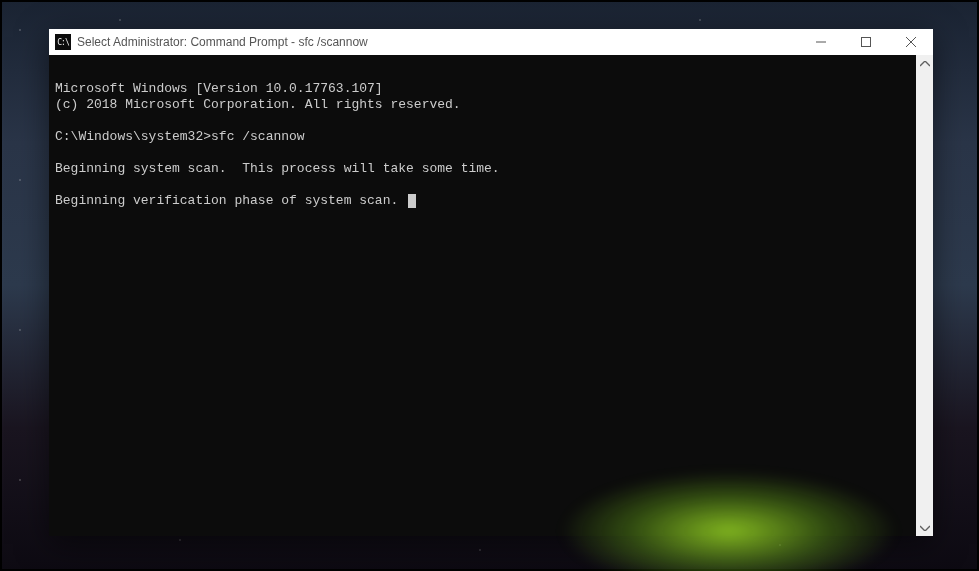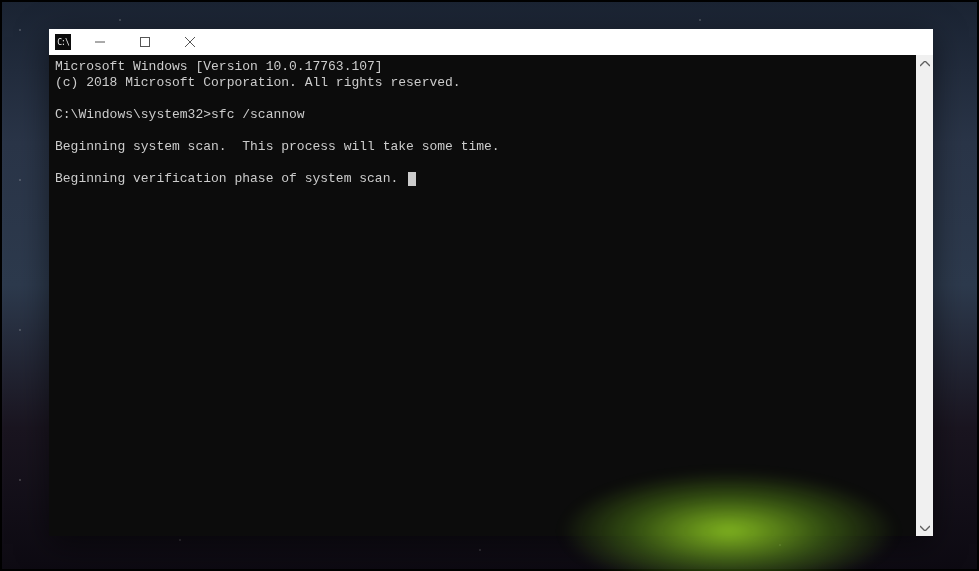--- a/index.html
+++ b/index.html
@@ -119,20 +119,21 @@
     }
     .terminal {
       flex: 1;
       padding: 4px 6px;
       font-family: Consolas, "Courier New", monospace;
       font-size: 13px;
       line-height: 16px;
       color: #cccccc;
       white-space: pre;
       overflow: hidden;
+      margin-top: 22px;
     }
     .scrollbar {
       width: 17px;
       background: #f0f0f0;
       display: flex;
       flex-direction: column;
       align-items: center;
       justify-content: space-between;
       padding: 0;
     }
@@ -154,20 +155,21 @@
       margin-left: 2px;
     }
     .term-line { display: block; }
   </style>
 </head>
 <body>
 
 <div class="window">
   <div class="titlebar">
     <div class="titlebar-icon">C:\</div>
+    <div class="titlebar-title">Select Administrator: Command Prompt - sfc  /scannow</div>
     <div class="titlebar-controls">
       <div class="tb-btn">
         <svg viewBox="0 0 10 10">
             <line x1="0" y1="5" x2="10" y2="5" stroke="currentColor" stroke-width="1"></line>
           </svg>
       </div>
       <div class="tb-btn">
         <svg viewBox="0 0 10 10">
             <rect x="0.5" y="0.5" width="9" height="9" fill="none" stroke="currentColor" stroke-width="1"></rect>
           </svg>

